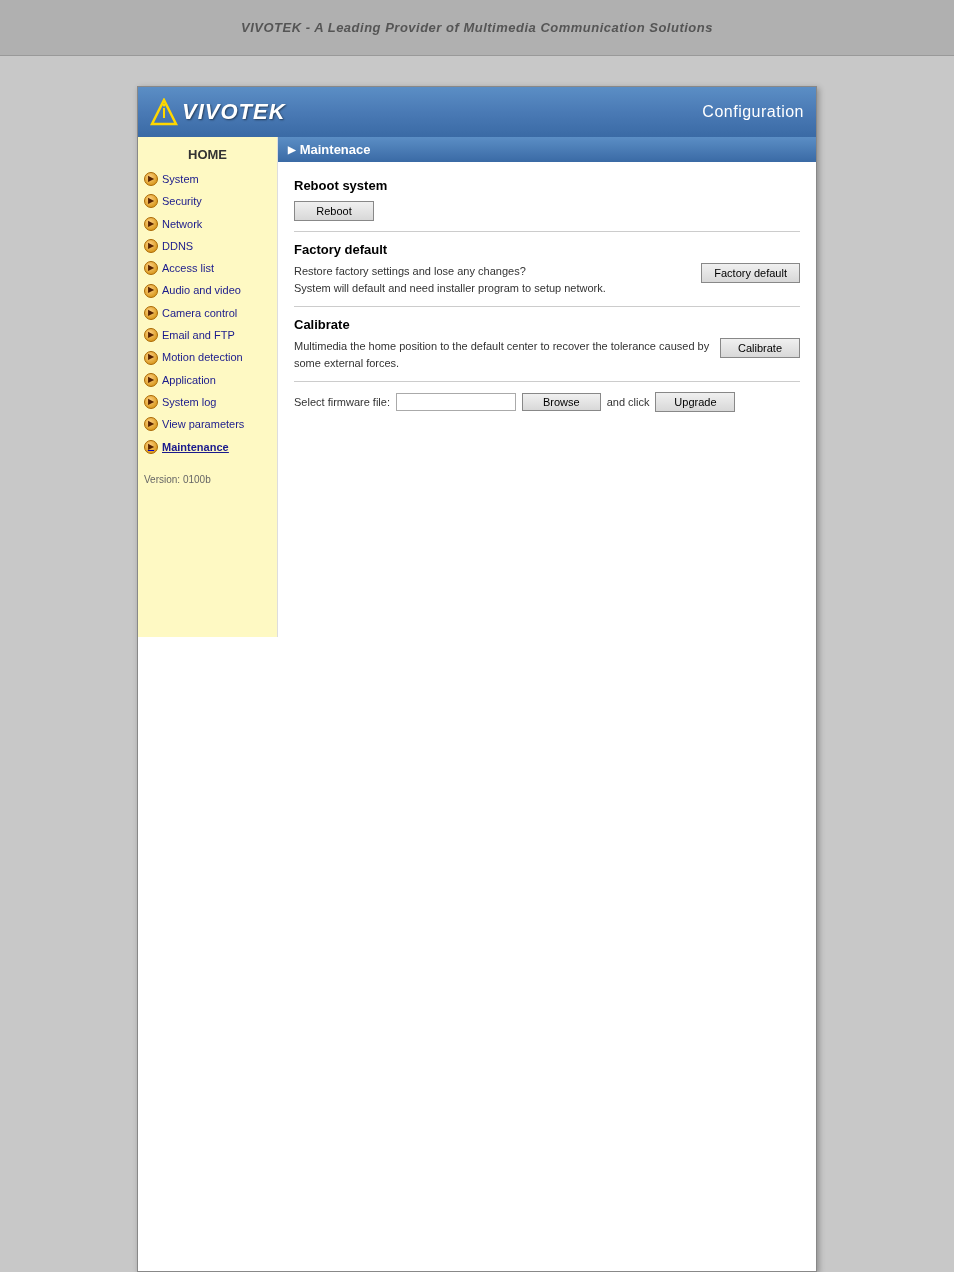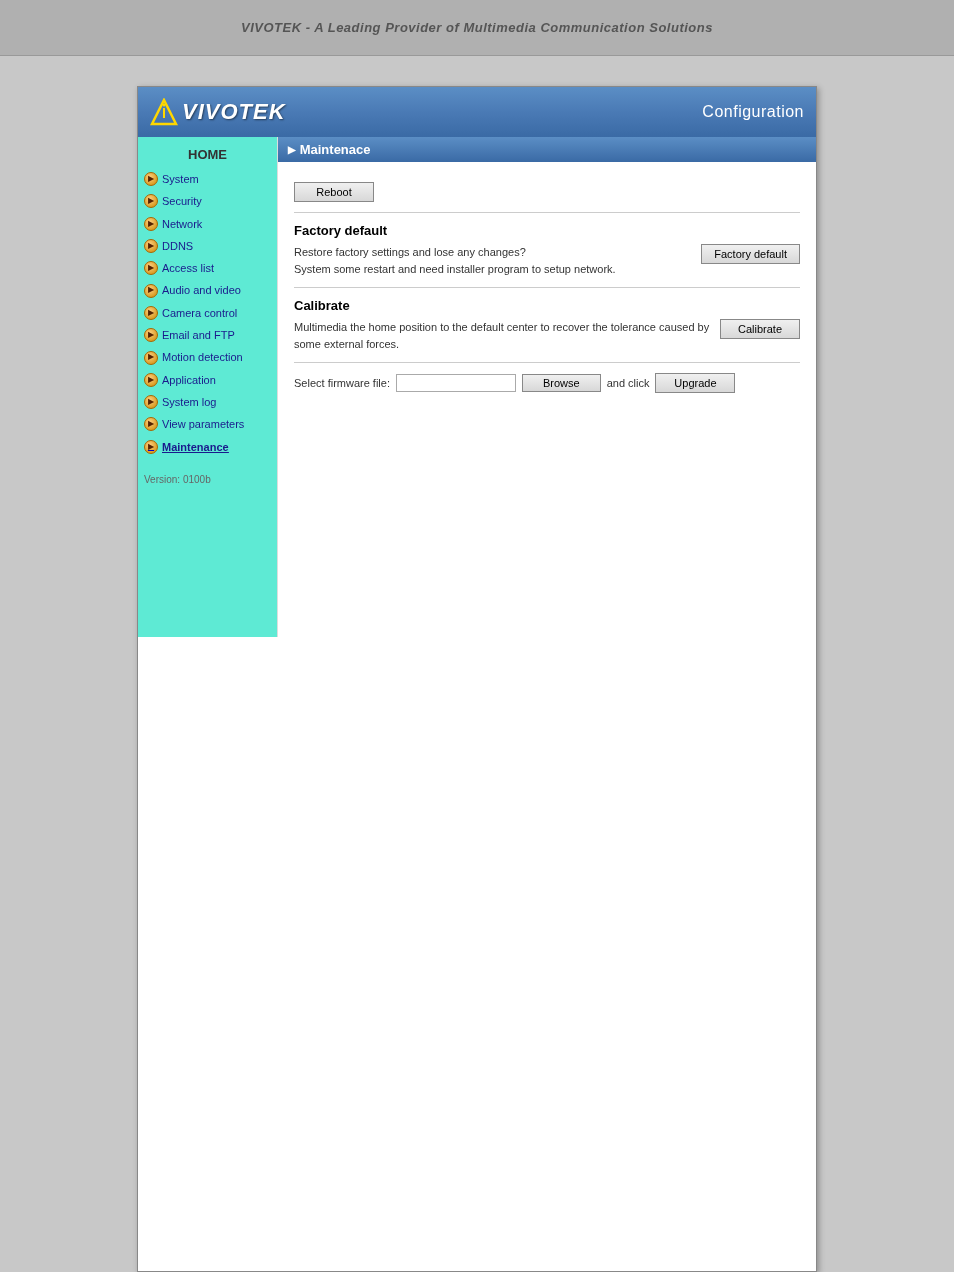--- a/index.html
+++ b/index.html
@@ -73,21 +73,21 @@
       font-size: 16px;
       font-weight: normal;
       letter-spacing: 0.5px;
     }
     .content-area {
       display: flex;
       min-height: 500px;
     }
     .sidebar {
       width: 140px;
-      background: #5eead4;
+      background: #fef9c3;
       border-right: 1px solid #ddd;
       padding-top: 4px;
       flex-shrink: 0;
     }
     .sidebar-home {
       padding: 6px 8px;
       font-size: 13px;
       font-weight: bold;
       color: #333;
       cursor: pointer;
@@ -308,33 +308,34 @@
 
       <div class="main-content">
         <div class="page-title-bar">
           <span class="title-arrow">▶</span>
           <span>Maintenace</span>
         </div>
 
         <div class="content-body">
 
           <div class="section-block">
+            <div class="section-title">Reboot system</div>
             <div class="reboot-row">
               <button class="action-button">Reboot</button>
             </div>
           </div>
 
           <hr class="section-divider">
 
           <div class="section-block">
             <div class="section-title">Factory default</div>
             <div class="section-row">
               <div class="section-text">
                 <span>Restore factory settings and lose any changes?</span><br>
-                <span>System some restart and need installer program to setup network.</span>
+                <span>System will default and need installer program to setup network.</span>
               </div>
               <button class="action-button">Factory default</button>
             </div>
           </div>
 
           <hr class="section-divider">
 
           <div class="section-block">
             <div class="section-title">Calibrate</div>
             <div class="section-row">

